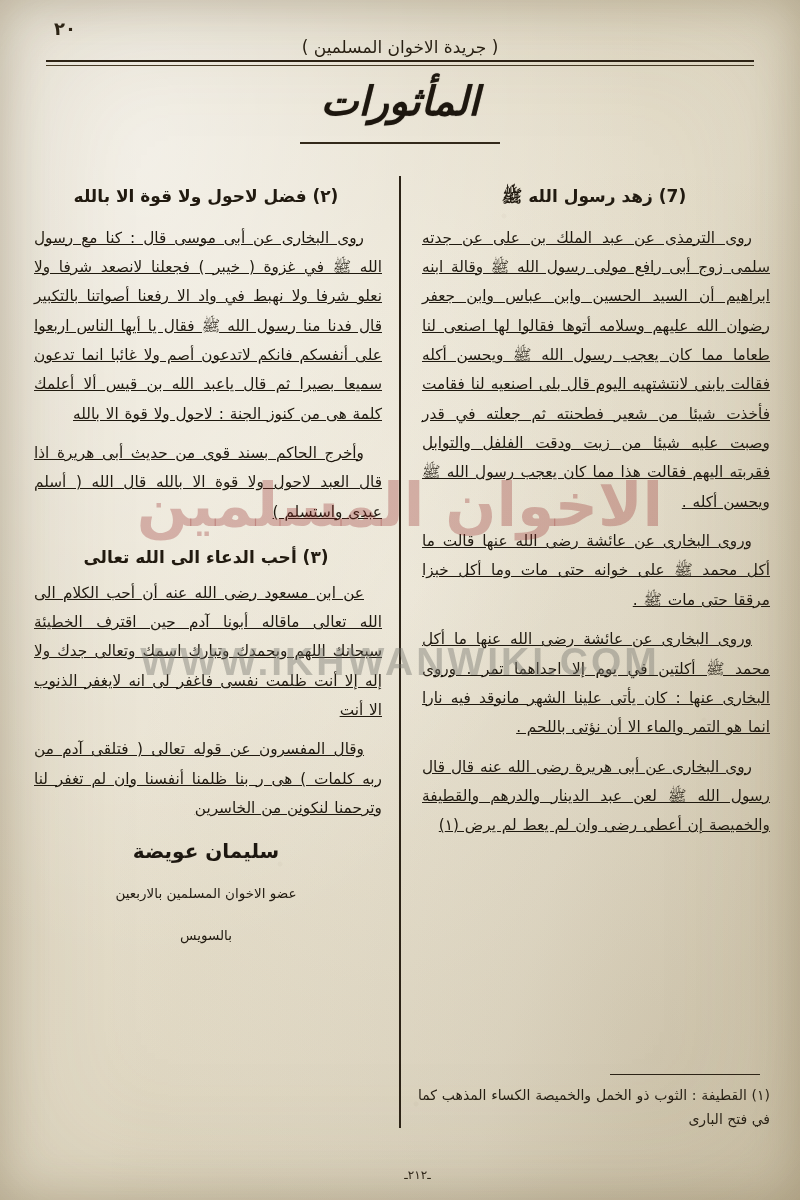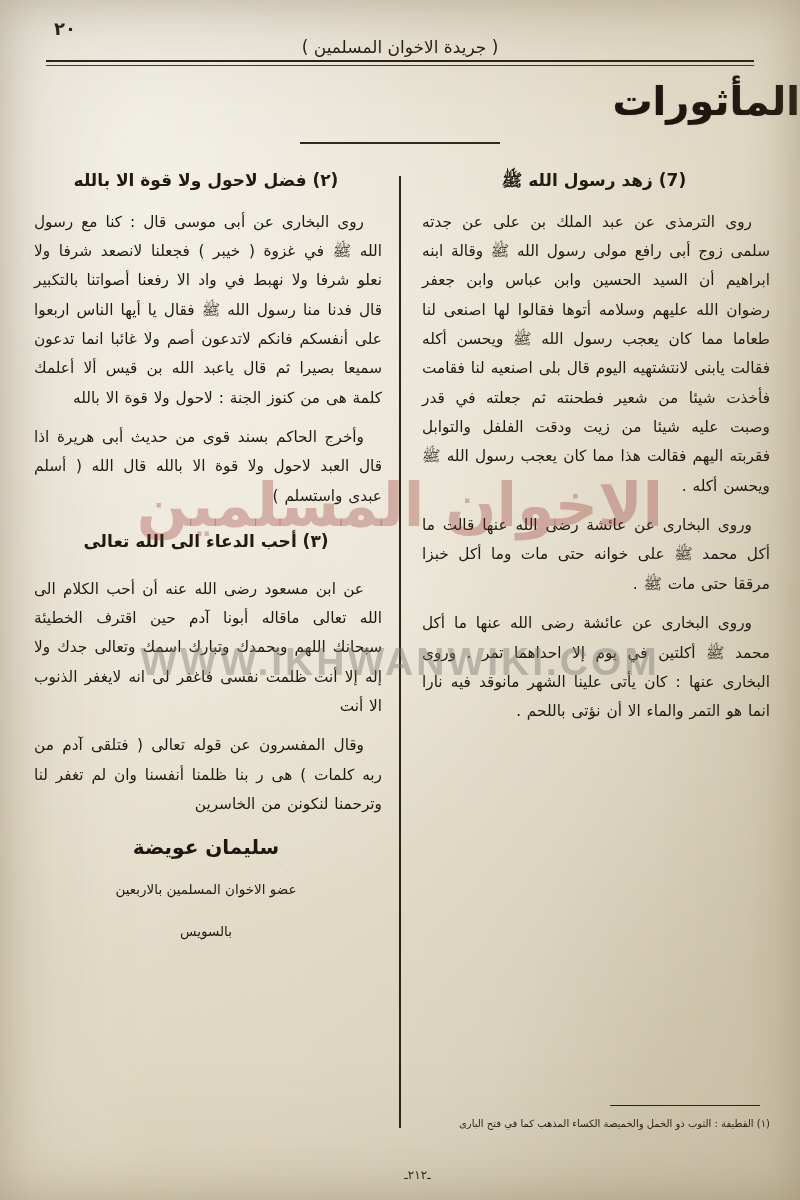--- a/index.html
+++ b/index.html
@@ -80,20 +80,22 @@
     height: 0;
     border-top: 1px solid #463a26;
   }
 
   
   .masthead {
     position: absolute;
     top: 78px;
     right: 0;
     left: 0;
+    text-align: center;
+    font-style: italic;
   }
   .masthead-title {
     display: inline-block;
     font-size: 40px;
     color: #1d1710;
     letter-spacing: 2px;
     font-weight: bold;
     text-shadow: 0 0 1px rgba(40,30,15,0.45);
   }
   .masthead-rule {
@@ -107,21 +109,21 @@
   
   .columns {
     position: absolute;
     top: 168px;
     right: 28px;
     left: 28px;
     bottom: 62px;
   }
   .col {
     position: absolute;
-    top: 0;
+    top: 16px;
     bottom: 0;
     width: 352px;
   }
   .col-right { right: 2px; }
   .col-left  { left: 2px; }
   .col-divider {
     position: absolute;
     top: 8px;
     bottom: 10px;
     right: 50%;
@@ -131,31 +133,31 @@
   }
 
   .section-head {
     text-align: center;
     font-size: 17px;
     color: #211a10;
     margin-bottom: 14px;
     line-height: 1.5;
     font-weight: bold;
   }
-  .section-head.tight { margin-bottom: 20px; }
+  .section-head.tight { margin-bottom: 8px; }
 
   .body-text {
     font-size: 15.3px;
     line-height: 1.92;
     color: #1f190f;
     text-align: justify;
     text-justify: inter-word;
     word-spacing: 1px;
   }
-  .body-text p { margin: 0 0 10px 4px; }
+  .body-text p { margin: 0 0 10px 4px; text-decoration: underline; }
   .body-text p.indent { text-indent: 18px; }
 
   .sig {
     margin-top: 16px;
     text-align: center;
   }
   .sig-name {
     font-size: 20px;
     color: #1d1710;
     font-weight: bold;
@@ -177,21 +179,21 @@
     border-top: 1.6px solid #2c2317;
   }
   .footnote {
     position: absolute;
     right: 0;
     left: 0;
     bottom: 6px;
   }
   .footnote-text {
     margin-top: 10px;
-    font-size: 10px;
+    font-size: 14px;
     line-height: 1.7;
     color: #241d12;
     text-align: justify;
   }
 
   
   .bottom-marker {
     position: absolute;
     bottom: 18px;
     right: 0;
@@ -264,20 +266,21 @@
 
   <div class="columns">
     <div class="col-divider"></div>
 
     <div class="col col-right">
       <div class="section-head">(7) زهد رسول الله ﷺ</div>
       <div class="body-text">
         <p class="indent">روى الترمذى عن عبد الملك بن على عن جدته سلمى زوج أبى رافع مولى رسول الله ﷺ وقالة ابنه ابراهيم أن السيد الحسين وابن عباس وابن جعفر رضوان الله عليهم وسلامه أتوها فقالوا لها اصنعى لنا طعاما مما كان يعجب رسول الله ﷺ ويحسن أكله فقالت يابنى لانتشتهيه اليوم قال بلى اصنعيه لنا فقامت فأخذت شيئا من شعير فطحنته ثم جعلته في قدر وصبت عليه شيئا من زيت ودقت الفلفل والتوابل فقربته اليهم فقالت هذا مما كان يعجب رسول الله ﷺ ويحسن أكله .</p>
         <p class="indent">وروى البخارى عن عائشة رضى الله عنها قالت ما أكل محمد ﷺ على خوانه حتى مات وما أكل خبزا مرققا حتى مات ﷺ .</p>
         <p class="indent">وروى البخارى عن عائشة رضى الله عنها ما أكل محمد ﷺ أكلتين في يوم إلا احداهما تمر . وروى البخارى عنها : كان يأتى علينا الشهر مانوقد فيه نارا انما هو التمر والماء الا أن نؤتى باللحم .</p>
+        <p class="indent">روى البخارى عن أبى هريرة رضى الله عنه قال قال رسول الله ﷺ لعن عبد الدينار والدرهم والقطيفة والخميصة إن أعطى رضى وان لم يعط لم يرض (١)</p>
       </div>
 
       <div class="footnote">
         <div class="footnote-rule"></div>
         <div class="footnote-text">(١) القطيفة : الثوب ذو الخمل والخميصة الكساء المذهب كما في فتح البارى</div>
       </div>
     </div>
 
     <div class="col col-left">
       <div class="section-head">(٢) فضل لاحول ولا قوة الا بالله</div>

